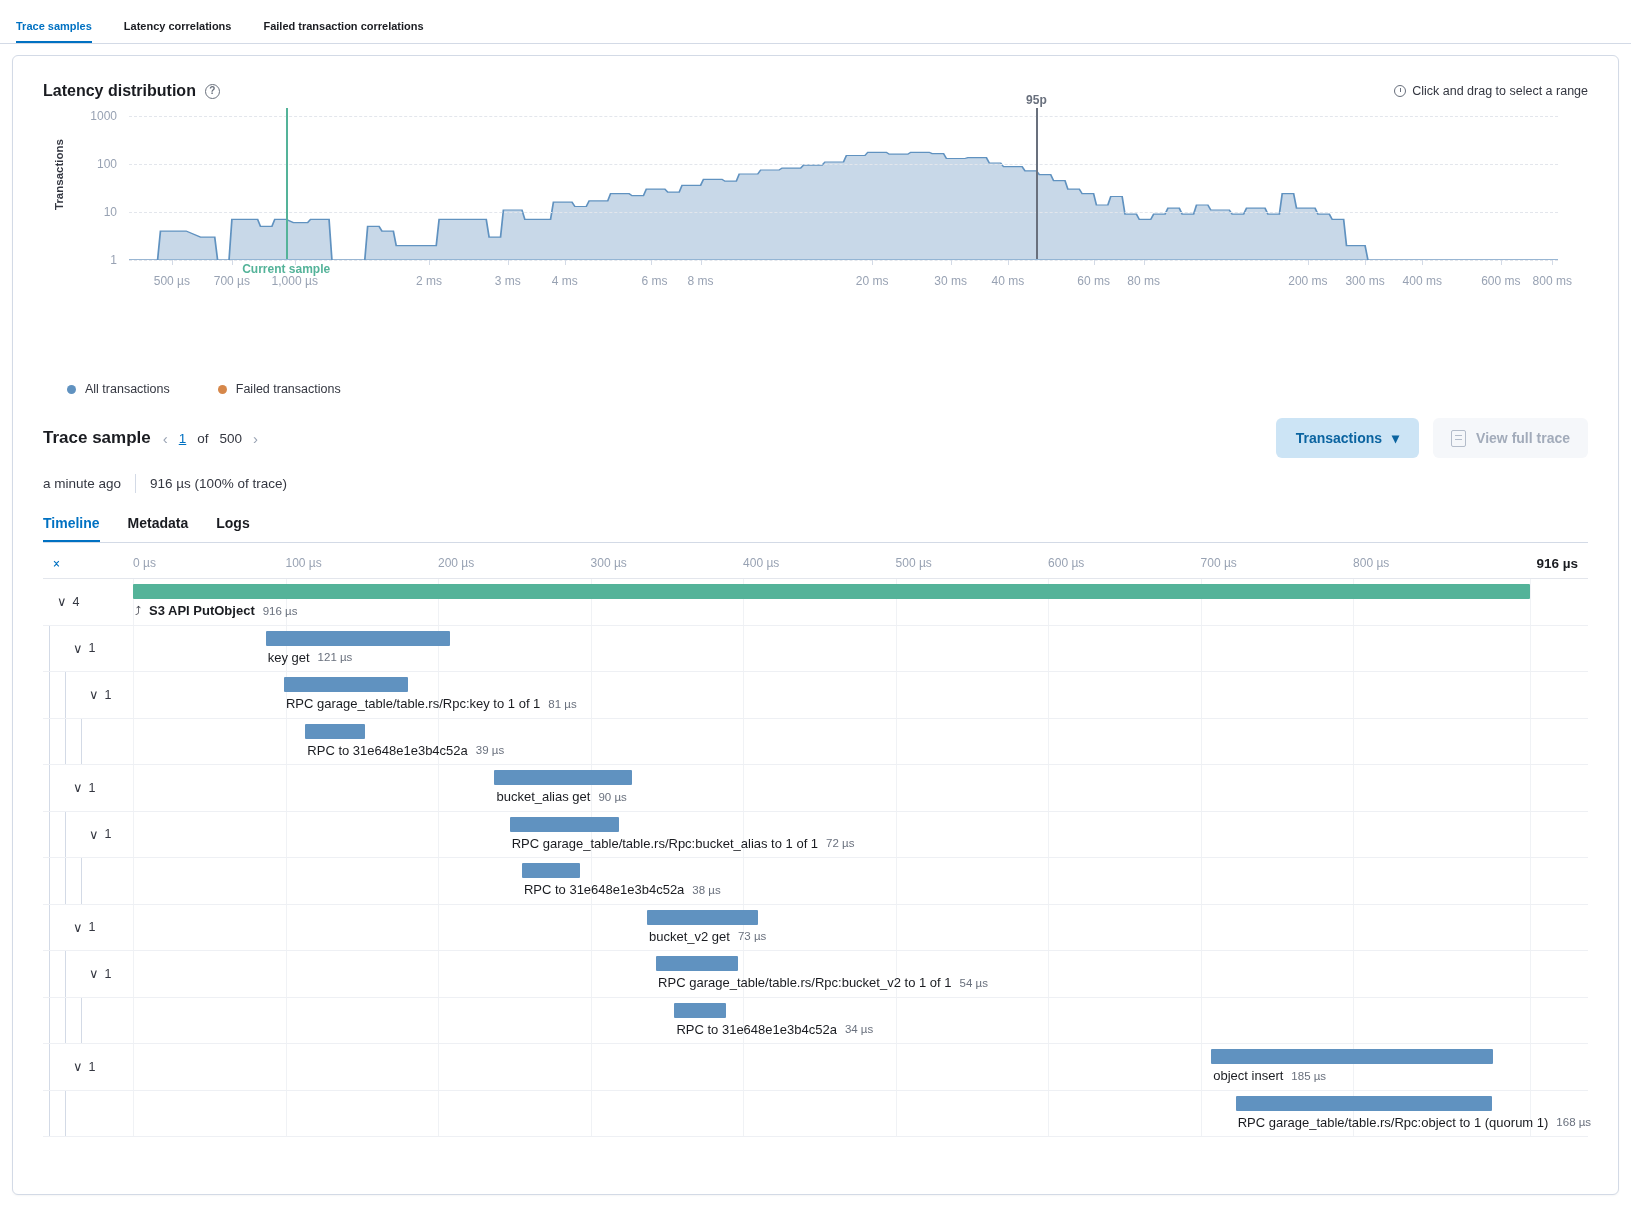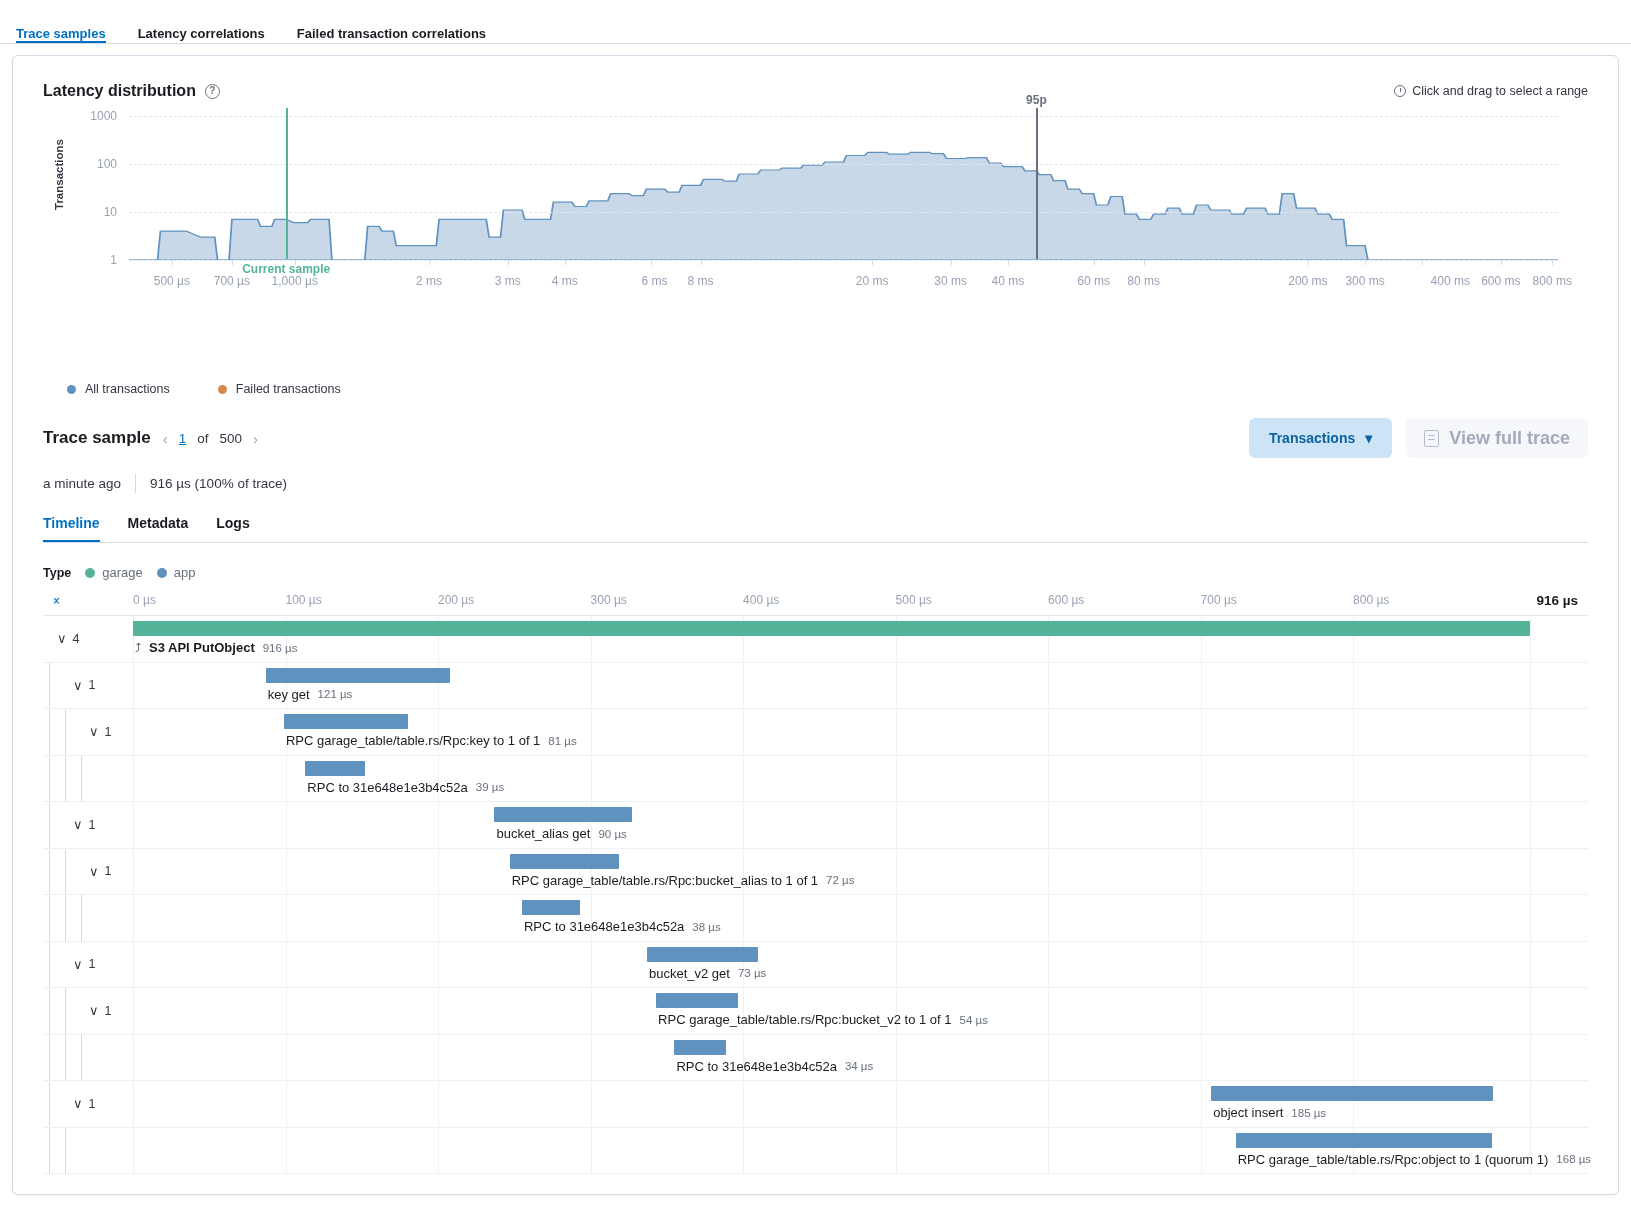--- a/index.html
+++ b/index.html
@@ -15,22 +15,23 @@
 
   
   .top-tabs {
     display: flex; align-items: flex-end;
     gap: 32px;
     height: 44px;
     padding: 0 16px;
     border-bottom: 1px solid #d3dae6;
   }
   .top-tab {
-    font-size: 13px; font-weight: 700;
+    font-size: 11px; font-weight: 700;
     color: #1a1c21;
+    padding-bottom: 9px;
     border-bottom: 2px solid transparent;
     cursor: pointer; white-space: nowrap;
   }
   .top-tab.active { color: #0071c2; border-bottom-color: #0071c2; }
 
   
   .panel {
     position: absolute; left: 12px; top: 55px;
     width: 1607px; height: 1140px;
     background: #fff;
@@ -100,21 +101,21 @@
     border: none; border-radius: 6px;
     height: 40px; padding: 0 20px;
     font-size: 14px; font-weight: 700;
     display: flex; align-items: center; gap: 10px;
     cursor: pointer; font-family: inherit;
   }
   .btn-viewfull {
     background: #f5f7fa; color: #a2abba;
     border: none; border-radius: 6px;
     height: 40px; padding: 0 18px;
-    font-size: 18px; font-weight: 700;
+    font-size: 14px; font-weight: 700;
     display: flex; align-items: center; gap: 10px;
     font-family: inherit; cursor: not-allowed;
   }
   .doc-icon { width: 15px; height: 17px; border: 1.5px solid #b3bcca; border-radius: 2px; position: relative; }
   .doc-icon::before, .doc-icon::after {
     content:""; position:absolute; left:2.5px; height:1.4px; background:#b3bcca;
   }
   .doc-icon::before { top: 4px; width: 7px; }
   .doc-icon::after { top: 8px; width: 7px; }
 
@@ -230,21 +231,21 @@
             <div class="xtick" style="left: 61.5%;">40 ms</div>
             <div class="xtickmark" style="left: 67.5%;"></div>
             <div class="xtick" style="left: 67.5%;">60 ms</div>
             <div class="xtickmark" style="left: 71%;"></div>
             <div class="xtick" style="left: 71%;">80 ms</div>
             <div class="xtickmark" style="left: 82.5%;"></div>
             <div class="xtick" style="left: 82.5%;">200 ms</div>
             <div class="xtickmark" style="left: 86.5%;"></div>
             <div class="xtick" style="left: 86.5%;">300 ms</div>
             <div class="xtickmark" style="left: 90.5%;"></div>
-            <div class="xtick" style="left: 90.5%; margin-left: 28px;">400 ms</div>
+            <div class="xtick" style="left: 90.5%;">400 ms</div>
             <div class="xtickmark" style="left: 96%;"></div>
             <div class="xtick" style="left: 96%;">600 ms</div>
             <div class="xtickmark" style="left: 99.6%;"></div>
             <div class="xtick" style="left: 99.6%;">800 ms</div>
           </div>
       </div>
 
       <div class="legend">
         <div class="legend-item">
           <span class="legend-dot" id="ld0" style="background: rgb(96, 146, 192);"></span>
@@ -284,31 +285,20 @@
         <span class="ts-sep"></span>
         <span>916 µs (100% of trace)</span>
       </div>
 
       <div class="sub-tabs">
         <div class="sub-tab active">Timeline</div>
         <div class="sub-tab">Metadata</div>
         <div class="sub-tab">Logs</div>
       </div>
 
-      <div class="type-legend">
-        <span class="type-label">Type</span>
-        <span class="type-item">
-          <span class="type-dot" id="td0" style="background: rgb(84, 179, 153);"></span>
-          <span>garage</span>
-        </span>
-        <span class="type-item">
-          <span class="type-dot" id="td1" style="background: rgb(96, 146, 192);"></span>
-          <span>app</span>
-        </span>
-      </div>
 
       <div class="tl-axis" id="tlaxis">
         <span class="tl-collapse">⌄<br>⌃</span>
       <span class="tl-tick" style="left: 90px;">0 µs</span>
           <span class="tl-tick" style="left: 242.511px;">100 µs</span>
           <span class="tl-tick" style="left: 395.022px;">200 µs</span>
           <span class="tl-tick" style="left: 547.533px;">300 µs</span>
           <span class="tl-tick" style="left: 700.044px;">400 µs</span>
           <span class="tl-tick" style="left: 852.555px;">500 µs</span>
           <span class="tl-tick" style="left: 1005.07px;">600 µs</span>

